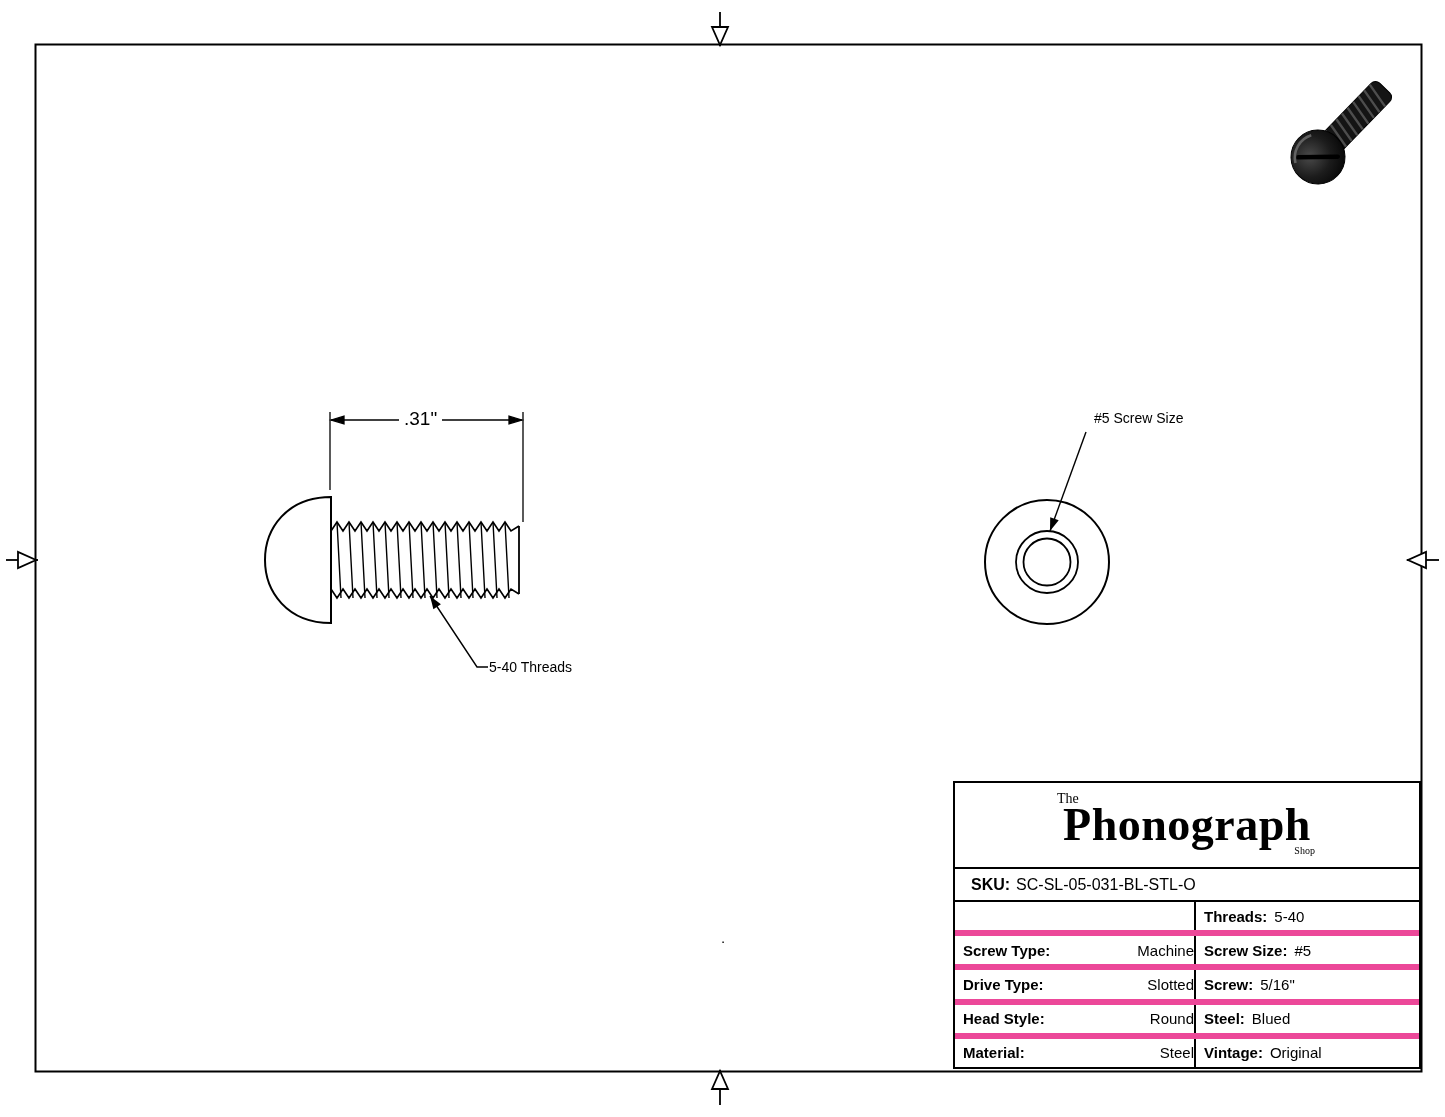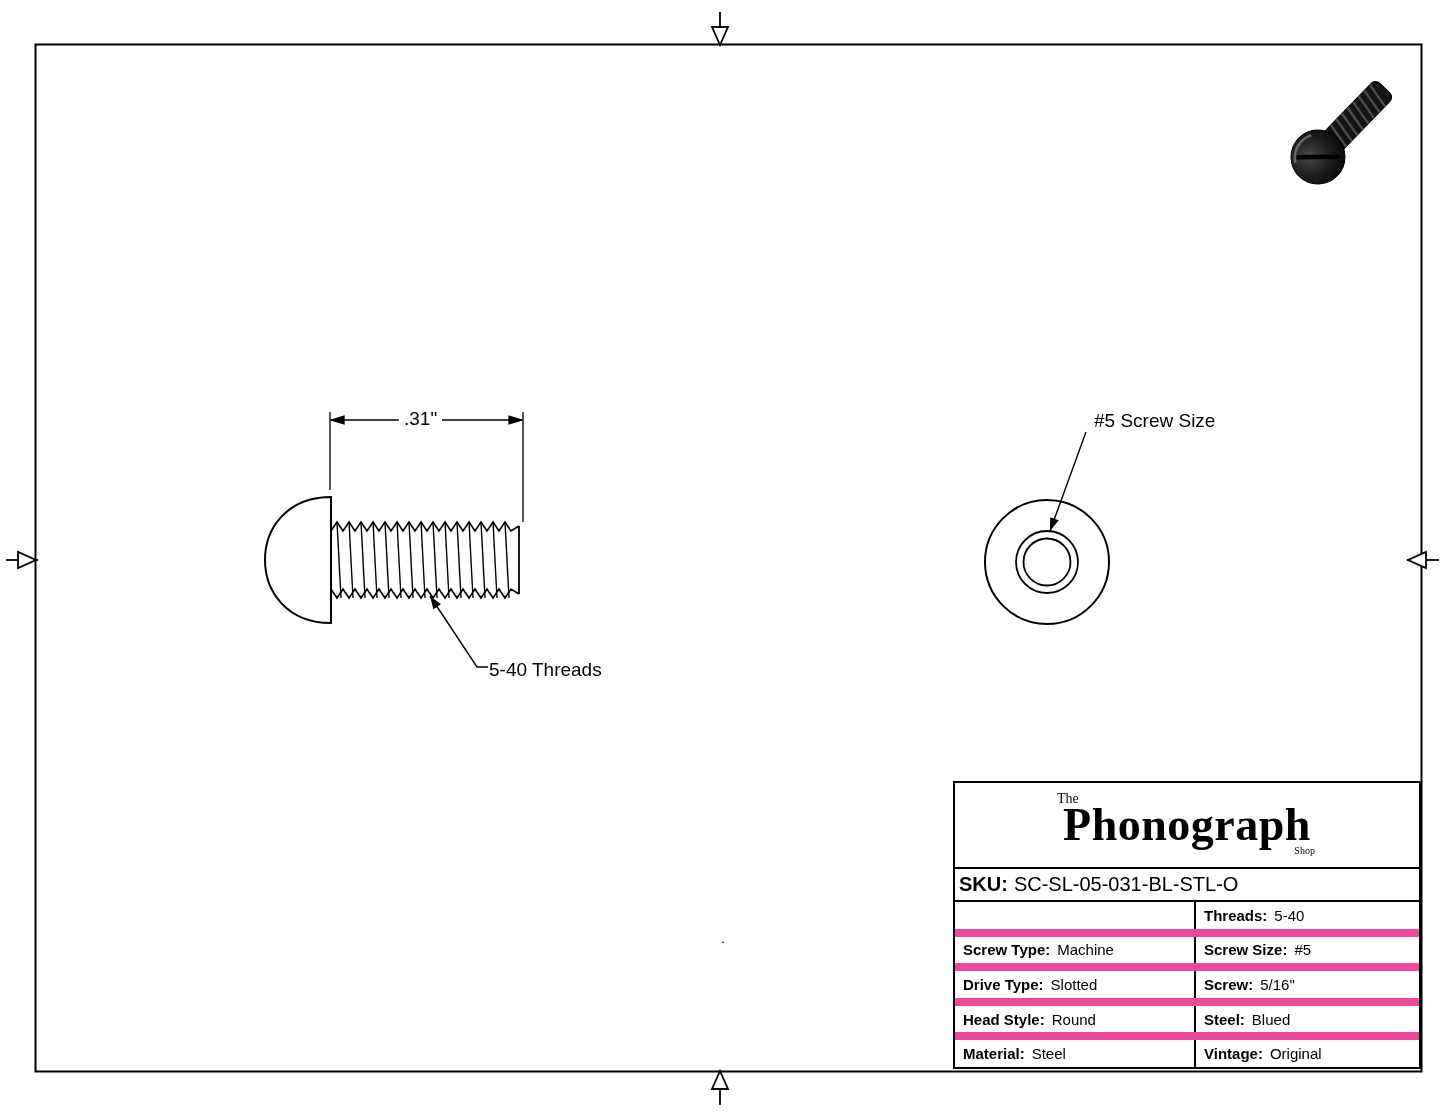--- a/index.html
+++ b/index.html
@@ -1,42 +1,42 @@
 <!DOCTYPE html>
 <html><head>
 <meta charset="utf-8">
 <style>
   html,body {margin:0; padding:0; background:#ffffff;}
   body {width:1445px; height:1117px; position:relative; font-family:"Liberation Sans", sans-serif; color:#000;}
   .page {position:absolute; left:0; top:0; width:1445px; height:1117px; overflow:hidden;}
   svg.linework {position:absolute; left:0; top:0;}
 
-  .label {position:absolute; font-size:19px; white-space:nowrap; color:#000;}
+  .label {position:absolute; font-size:14px; white-space:nowrap; color:#000;}
   .dim-label {background:#fff; padding:0 5px; font-size:19px;}
 
   .stray-dot {position:absolute; left:721px; top:929px; font-size:15px;}
 
   
   .title-block {position:absolute; left:953px; top:781px; width:468px; height:288px;
     border:2px solid #000; box-sizing:border-box; background:#fff;
     display:flex; flex-direction:column;}
   .logo-cell {height:86px; border-bottom:2px solid #000; box-sizing:border-box;
     display:flex; align-items:center; justify-content:center;}
   .logo {position:relative; display:inline-block; padding:2px 6px;}
   .logo-name {font-family:Liberation Serif, serif; font-weight:bold; font-size:46px; line-height:1; letter-spacing:0.5px;}
   .logo-the {position:absolute; top:-9px; left:0px; font-family:"Liberation Serif", serif; font-size:14px;}
   .logo-shop {position:absolute; bottom:-6px; right:2px; font-family:"Liberation Serif", serif; font-size:10px;}
   .sku-row {height:33px; border-bottom:2px solid #000; box-sizing:border-box;
-    display:flex; align-items:center; padding-left:4px; font-size:20px;}
+    display:flex; align-items:center; padding-left:16px; font-size:16px;}
   .sku-row .lbl {font-weight:bold; margin-right:6px;}
   .specs {flex:1; display:flex; flex-direction:column;}
-  .spec-row {flex:1; display:flex; border-bottom:8px solid #ec4899; box-sizing:border-box;}
+  .spec-row {flex:1; display:flex; border-bottom:6px solid #ec4899; box-sizing:border-box;}
   .spec-row:last-child {border-bottom:none;}
   .spec-cell {display:flex; align-items:center; padding-left:8px; font-size:15px; box-sizing:border-box; overflow:hidden;}
-  .spec-cell.left {width:239px;}
+  .spec-cell.left {width:239px;justify-content:space-between;}
   .spec-cell.right {flex:1; border-left:2px solid #000;}
   .spec-cell .lbl {font-weight:bold;}
   .spec-cell .val {margin-left:7px;}
 </style>
 </head>
 <body>
 
 <div class="page">
 
   <svg class="linework" width="1445" height="1117" viewBox="0 0 1445 1117">

